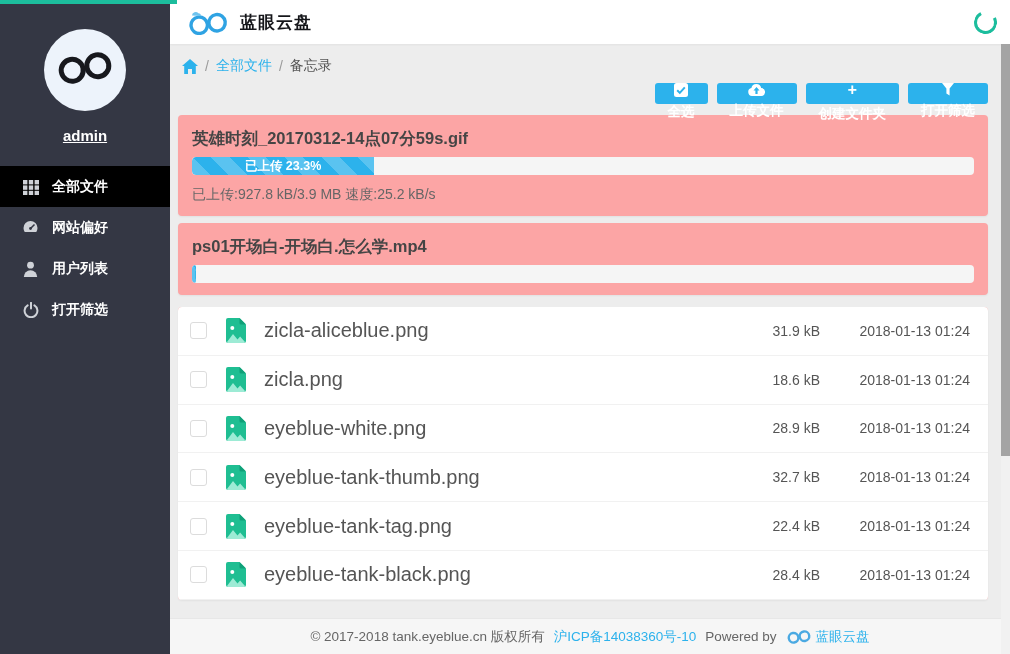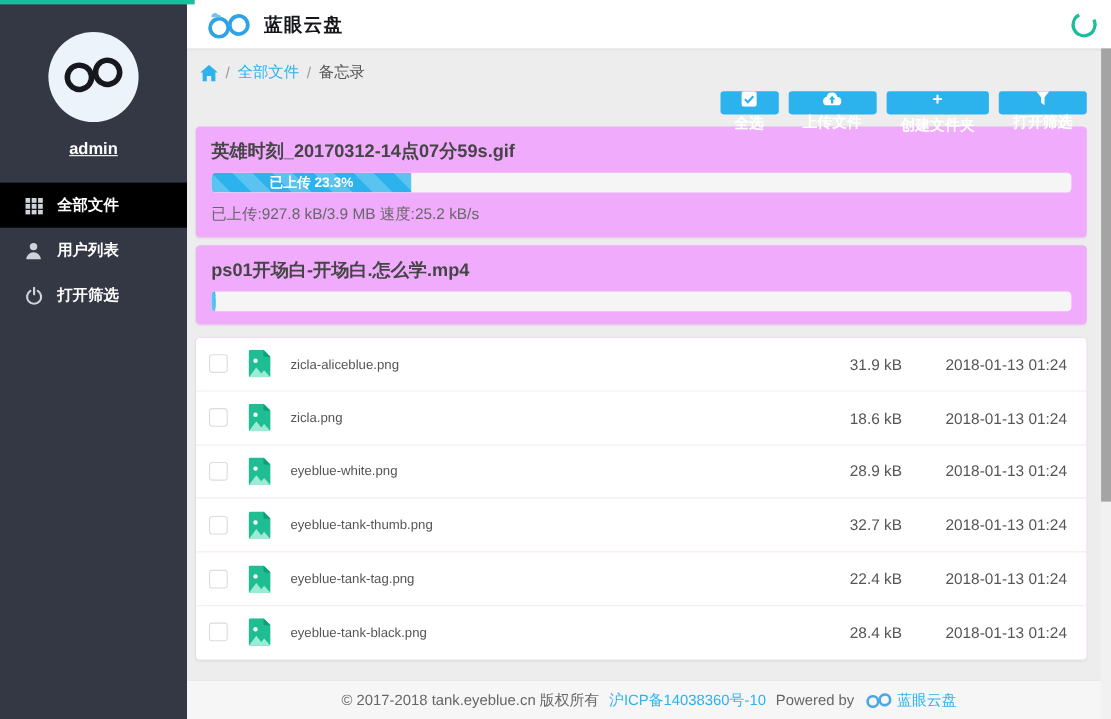--- a/index.html
+++ b/index.html
@@ -34,39 +34,39 @@
   .breadcrumb { margin:13px 0 0 4px; font-size:14px; color:#9a9a9a; display:flex; align-items:center; gap:7px; }
   .breadcrumb a { color:#2cb2ec; text-decoration:none; cursor:pointer; }
   .breadcrumb .current { color:#555; }
 
   .toolbar { display:flex; justify-content:flex-end; margin-top:8px; gap:9px; }
   .btn { height:21px; background:#2cb2ec; border:none; border-radius:3px; color:#fff; font-size:13.5px;
     font-weight:700; padding:0 13px; display:flex; align-items:center; gap:6px; cursor:pointer;
     font-family:Liberation Mono, monospace;flex-direction:column; }
   .btn .plus { font-size:16px; font-weight:700; line-height:1; }
 
-  .card { background:#f0abfc; border-radius:4px; box-shadow:0 1px 2px rgba(0,0,0,.05); }
+  .card { background:#fca5a5; border-radius:4px; box-shadow:0 1px 2px rgba(0,0,0,.05); }
   .upload-card { margin-top:11px; padding:12px 14px; }
   .upload-card + .upload-card { margin-top:7px; }
   .upload-title { font-size:16.5px; font-weight:700; color:#454545; line-height:22px; }
   .progress { margin-top:8px; height:18px; background:#f5f5f5; border-radius:4px; position:relative; overflow:hidden; }
   .bar-fill { height:100%; background:#2cb2ec; border-radius:4px 0 0 4px;
     background-image:repeating-linear-gradient(45deg, rgba(255,255,255,.22) 0 13px, rgba(255,255,255,0) 13px 26px);
     display:flex; align-items:center; justify-content:center; }
   .bar-label { color:#fff; font-size:12.5px; font-weight:700; white-space:nowrap; }
   .bar-fill.tiny { min-width:4px; border-radius:2px; overflow:visible; justify-content:flex-start; }
   .bar-fill.tiny .bar-label { color:rgba(44,178,236,.8); overflow:hidden; width:13px; margin-left:2px; }
   .upload-stats { margin-top:11px; font-size:14px; color:#666; }
 
   .file-table { margin-top:12px; overflow:hidden; }
   .file-row { height:48.8px; display:flex; align-items:center; padding:0 18px 0 12px;
     border-bottom:1px solid #f1f1f1; cursor:pointer; background:#fff; }
   .cbx { width:17px; height:17px; border:1px solid #dcdcdc; border-radius:3px; background:#fff; flex:none; cursor:pointer; }
   .ficon { margin-left:19px; flex:none; display:flex; }
-  .fname { margin-left:18px; font-size:12px; color:#555; flex:1; }
+  .fname { margin-left:18px; font-size:20px; color:#555; flex:1; }
   .fsize { flex:0 0 110px; text-align:right; font-size:14px; color:#555; }
   .fdate { flex:0 0 150px; text-align:right; font-size:14px; color:#555; }
 
   
   .footer { position:absolute; left:170px; right:0; bottom:0; height:36px; background:#f6f6f6;
     border-top:1px solid #e7e7e7; z-index:25; display:flex; align-items:center; justify-content:center;
     gap:9px; font-size:13.5px; color:#666; }
   .footer a { color:#2cb2ec; text-decoration:none; cursor:pointer; }
   .footer .brand { display:flex; align-items:center; gap:4px; }
 
@@ -103,20 +103,30 @@
             <rect x="11.6" y="1" width="4.4" height="4.4"></rect>
             <rect x="0" y="6.4" width="4.4" height="4.4"></rect>
             <rect x="5.8" y="6.4" width="4.4" height="4.4"></rect>
             <rect x="11.6" y="6.4" width="4.4" height="4.4"></rect>
             <rect x="0" y="11.8" width="4.4" height="4.4"></rect>
             <rect x="5.8" y="11.8" width="4.4" height="4.4"></rect>
             <rect x="11.6" y="11.8" width="4.4" height="4.4"></rect>
           </svg>
       </span>
       <span>全部文件</span>
+    </div>
+    <div class="menu-item">
+      <span class="mi">
+        <svg width="17" height="17" viewBox="0 0 17 17">
+            <path d="M8.5 2 a7 7 0 0 1 7 7 a7 7 0 0 1-1.2 3.9 l-11.6 0 A7 7 0 0 1 1.5 9 a7 7 0 0 1 7-7z" fill="#cfd2d8"></path>
+            <path d="M8.5 9.5 L12.5 5.5" stroke="#343744" stroke-width="1.6"></path>
+            <circle cx="8.5" cy="9.5" r="1.4" fill="#343744"></circle>
+          </svg>
+      </span>
+      <span>网站偏好</span>
     </div>
     <div class="menu-item">
       <span class="mi">
         <svg width="15" height="16" viewBox="0 0 15 16" fill="#cfd2d8">
             <circle cx="7.5" cy="4.2" r="3.4"></circle>
             <path d="M0.8 16 a6.7 6.7 0 0 1 13.4 0 z"></path>
           </svg>
       </span>
       <span>用户列表</span>
     </div>

